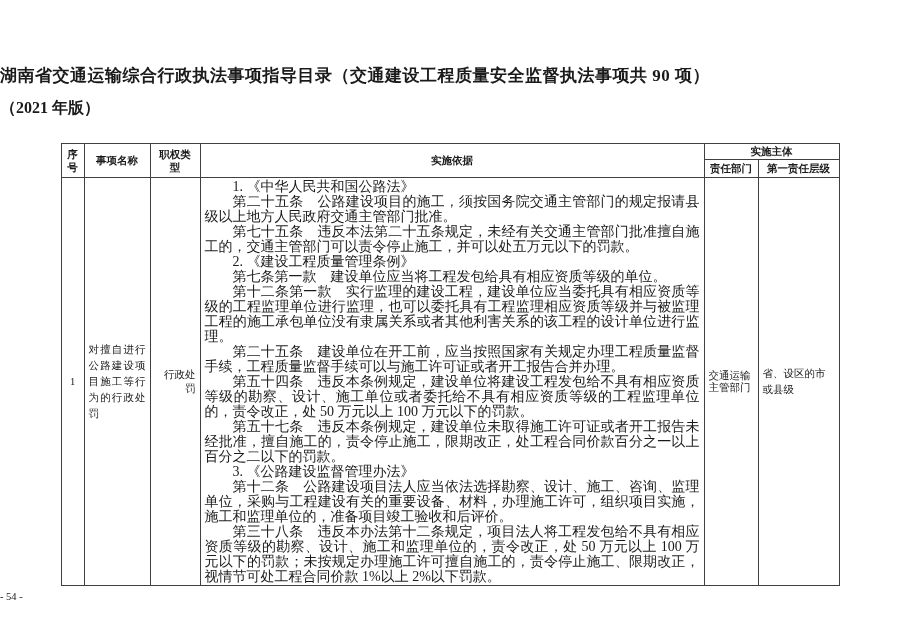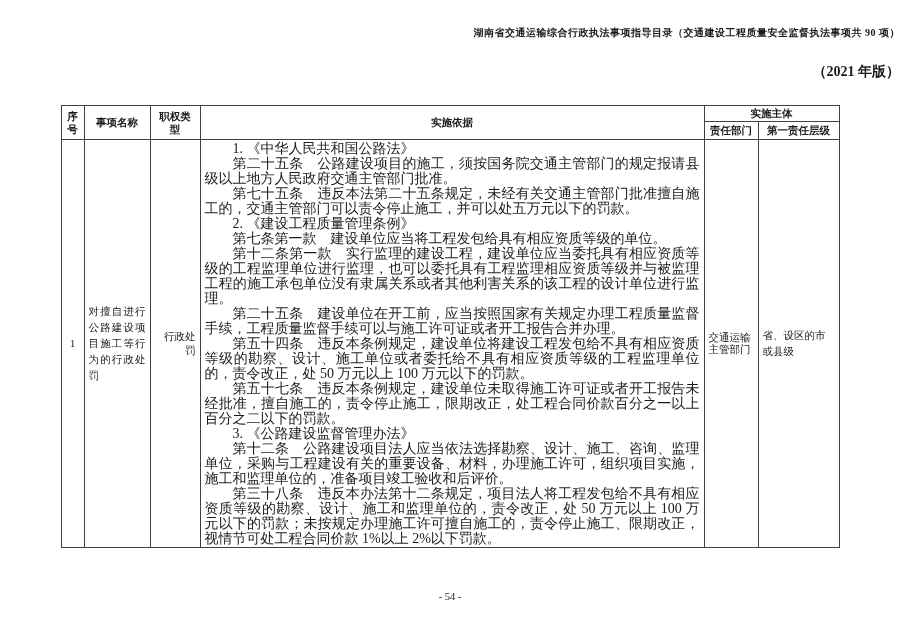--- a/index.html
+++ b/index.html
@@ -6,31 +6,31 @@
   .page {
     position: relative;
     width: 900px;
     height: 636px;
     background: #ffffff;
     font-family: "Liberation Serif", "DejaVu Serif", serif;
     color: #1a1a1a;
     overflow: hidden;
   }
   .doc-title {
-    padding-top: 26px;
-    text-align: right;
+    padding-top: 64px;
+    text-align: left;
     font-weight: bold;
-    font-size: 10px;
+    font-size: 17px;
     letter-spacing: 0.5px;
   }
   .doc-subtitle {
-    margin-top: 23px;
-    text-align: right;
+    margin-top: 11px;
+    text-align: left;
     font-weight: bold;
-    font-size: 14px;
+    font-size: 16px;
   }
   table.catalog {
     border-collapse: collapse;
     table-layout: fixed;
     width: 778px;
     margin: 24px auto 0 auto;
   }
   table.catalog th, table.catalog td {
     border: 1px solid #404040;
     padding: 1px 4px;
@@ -57,21 +57,20 @@
     text-indent: 2em;
     text-align: justify;
     font-size: 14px;
     line-height: 15px;
   }
   .page-number {
     position: absolute;
     left: 0;
     right: 0;
     top: 591px;
-    text-align: center;
     font-size: 10.5px;
   }
 </style>
 </head>
 <body>
 
 <div class="page">
 
   <div class="doc-title">湖南省交通运输综合行政执法事项指导目录（交通建设工程质量安全监督执法事项共 90 项）</div>
   <div class="doc-subtitle">（2021 年版）</div>

